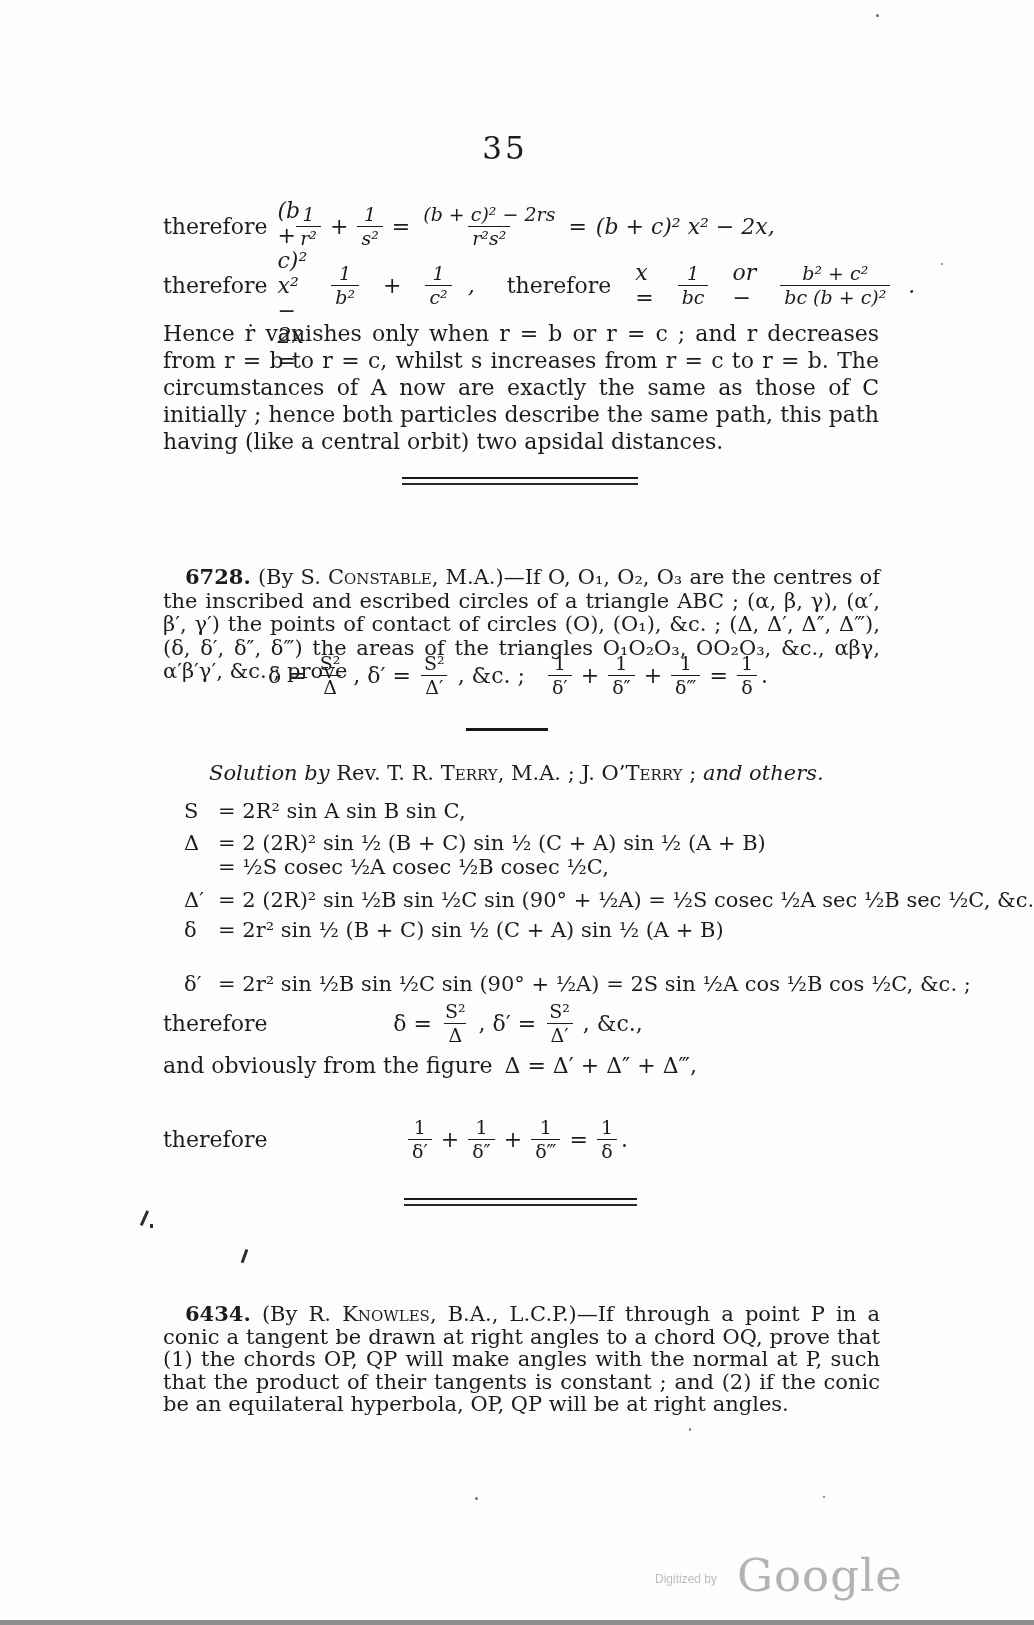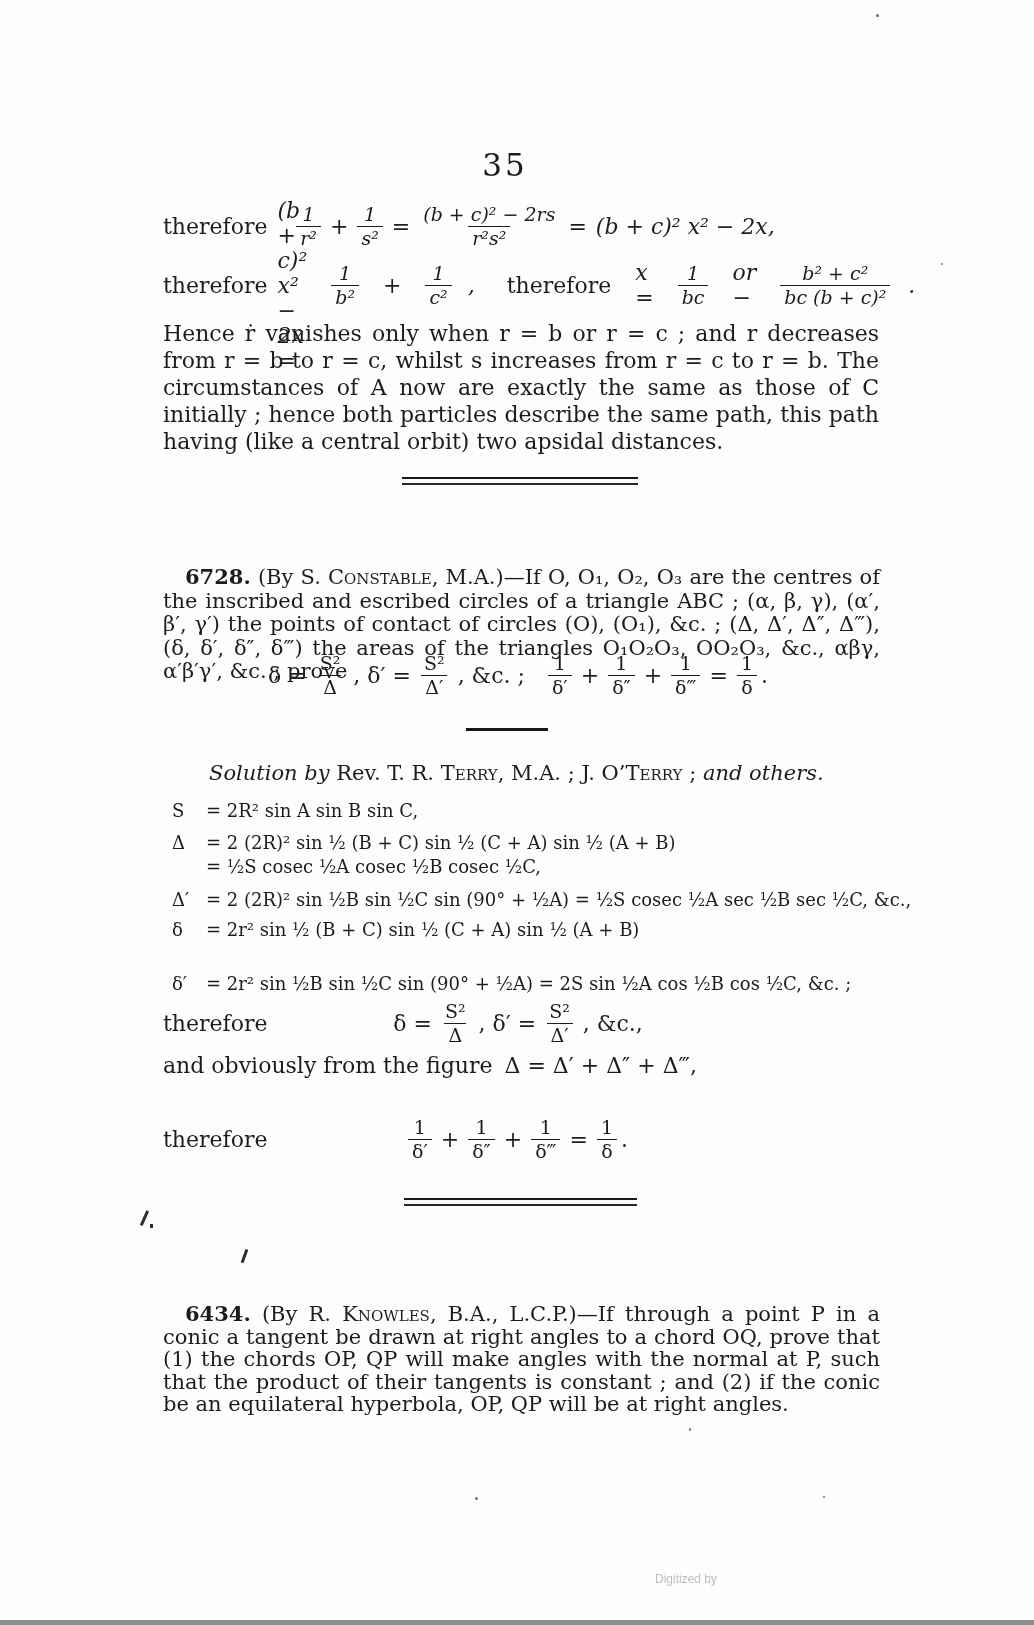--- a/index.html
+++ b/index.html
@@ -1,19 +1,19 @@
 <!DOCTYPE html>
 <html><head>
 <meta charset="utf-8">
 <style>
   html,body{margin:0;padding:0;background:#ffffff;}
   .page{position:relative;width:1034px;height:1625px;background:#fdfdfb;
         font-family:"DejaVu Serif","Liberation Serif",serif;color:#1c1c1c;overflow:hidden;}
   .abs{position:absolute;}
-  .pagenum{position:absolute;top:147px;left:0;width:1010px;text-align:center;
+  .pagenum{position:absolute;top:130px;left:0;width:1010px;text-align:center;
            font-size:31px;letter-spacing:3px;}
   .eqrow{position:absolute;display:flex;align-items:center;gap:10px;}
   .eqrow.centered{justify-content:center;}
   .lbl{font-size:22px;}
   .lbl-abs{position:absolute;left:0;top:50%;transform:translateY(-50%);font-size:22px;}
   .math{display:flex;align-items:center;gap:9px;font-size:22px;}
   .it{font-style:italic;}
   .frac{display:inline-flex;flex-direction:column;align-items:center;
         font-size:19px;line-height:1.18;}
   .frac .num,.frac .den{padding:0 4px;text-align:center;white-space:nowrap;display:block;}
@@ -21,21 +21,21 @@
   .para{position:absolute;text-align:justify;margin-top:8px;}
   .p1{top:312px;left:163px;width:716px;font-size:22px;line-height:27px;}
   .p6728{top:557px;left:163px;width:717px;font-size:21px;line-height:23.5px;}
   .p6434{top:1295px;left:163px;width:717px;font-size:21px;line-height:22.5px;}
   .indent{display:inline-block;width:22px;}
   .bold{font-weight:bold;}
   .sc{font-variant:small-caps;}
   .rule-double{position:absolute;height:4px;border-top:2px solid #1a1a1a;
                border-bottom:2px solid #2a2a2a;}
   .rule-short{position:absolute;height:3px;background:#171717;}
-  .solline{position:absolute;left:172px;font-size:18px;white-space:nowrap;line-height:24px;}
+  .solline{position:absolute;left:184px;font-size:21px;white-space:nowrap;line-height:24px;}
   .solline .lhs{display:inline-block;width:34px;}
   .figline{position:absolute;display:flex;align-items:center;gap:12px;font-size:22px;}
   .stray{position:absolute;background:#2e2e2e;}
   .speck{position:absolute;background:#6f6f6f;border-radius:50%;}
   .footer-digitized{position:absolute;top:1572px;left:655px;font-size:12px;color:#bdbdbd;
         font-family:Liberation Sans, sans-serif;}
   .footer-google{position:absolute;top:1549px;left:737px;font-size:45px;color:#b3b3b3;
         font-family:"DejaVu Serif",serif;letter-spacing:1px;}
   .bottombar{position:absolute;left:0;top:1620px;width:1034px;height:5px;background:#8f8f8f;}
 </style>
@@ -212,15 +212,16 @@
     <span class="indent"></span><span class="bold">6434.</span><span>  (By R. </span><span class="sc">Knowles</span><span>, B.A., L.C.P.)—If through a point P in a conic a tangent be drawn at right angles to a chord OQ, prove that (1) the chords OP, QP will make angles with the normal at P, such that the product of their tangents is constant ; and (2) if the conic be an equilateral hyperbola, OP, QP will be at right angles.</span>
   </div>
 
   <div class="speck" style="top:14px;left:876px;width:3px;height:3px;"></div>
   <div class="speck" style="top:263px;left:941px;width:2px;height:2px;"></div>
   <div class="speck" style="top:1428px;left:689px;width:2px;height:3px;"></div>
   <div class="speck" style="top:1497px;left:475px;width:3px;height:3px;"></div>
   <div class="speck" style="top:1496px;left:823px;width:2px;height:2px;"></div>
 
   <div class="footer-digitized">Digitized by</div>
+  <div class="footer-google">Google</div>
   <div class="bottombar"></div>
 
 </div>
 
 </body></html>

